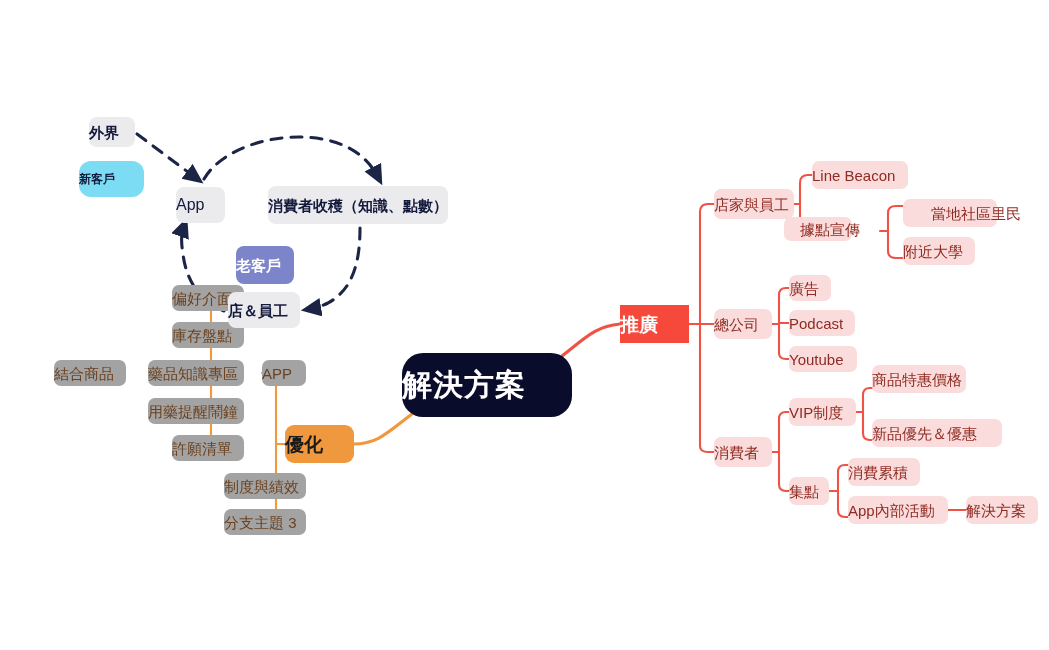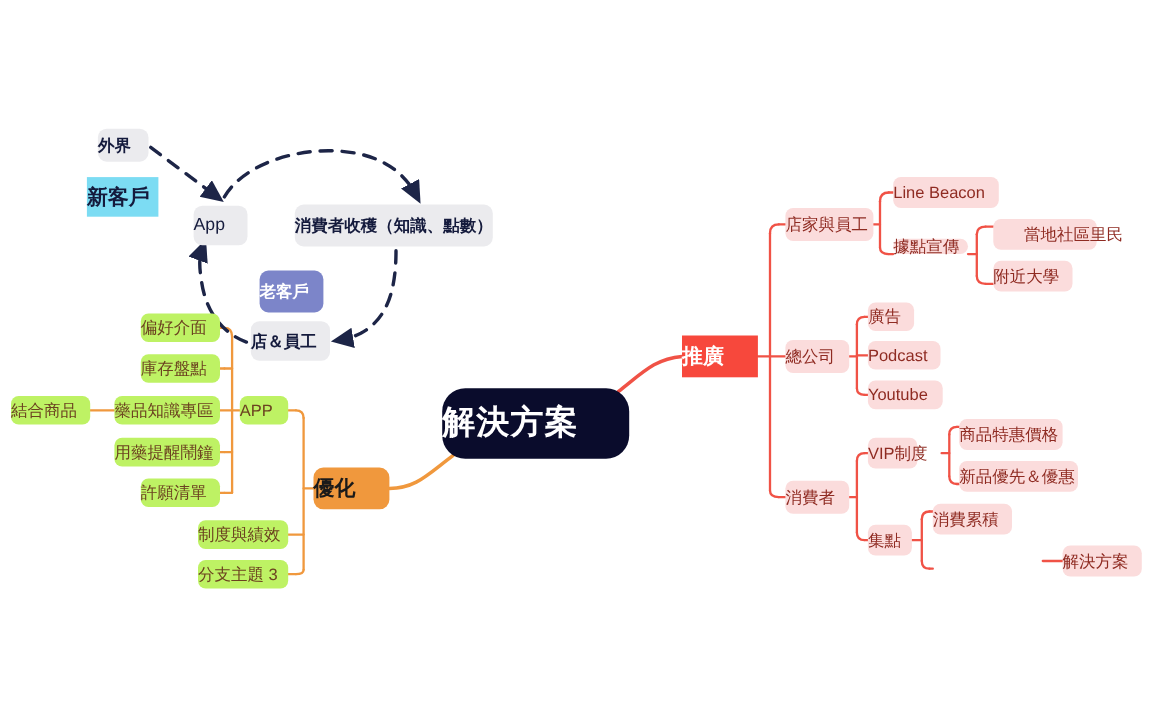--- a/index.html
+++ b/index.html
@@ -65,44 +65,45 @@
   }
   
   .n-red {
     background: #fbdcdc;
     color: #8f2b22;
     font-size: 15px;
     border-radius: 7px;
   }
   
   .n-orange {
-    background: #bef264;
+    background: #a3a3a3;
     color: #6b4220;
     font-size: 15px;
     border-radius: 7px;
+    margin-left: 44px;
   }
   
   .n-grey {
     background: #ebebee;
     color: #141a3c;
     font-size: 15px;
     font-weight: bold;
     border-radius: 8px;
   }
   .n-grey.plain {
     font-weight: normal;
     font-size: 16px;
   }
   
   .n-cyan {
     background: #7cdcf3;
     color: #141a3c;
-    font-size: 19px;
-    font-weight: bold;
-    border-radius: 0;
+    font-size: 12px;
+    font-weight: bold;
+    border-radius: 12px;
   }
   
   .n-purple {
     background: #7c85c9;
     color: #ffffff;
     font-size: 15px;
     font-weight: bold;
     border-radius: 8px;
   }
 </style>
@@ -239,55 +240,58 @@
   <div class="node n-red" style="left:714px; top:309px; width:58px; height:30px;">
     <span>總公司</span>
   </div>
   <div class="node n-red" style="left:714px; top:437px; width:58px; height:30px;">
     <span>消費者</span>
   </div>
 
   <div class="node n-red" style="left:812px; top:161px; width:96px; height:28px;">
     <span>Line Beacon</span>
   </div>
-  <div class="node n-red" style="left:812px; top:217px; width:68px; height:14px;">
+  <div class="node n-red" style="left:784px; top:217px; width:68px; height:24px;padding-left:16px;">
     <span>據點宣傳</span>
   </div>
   <div class="node n-red" style="left:903px; top:199px; width:94px; height:28px;padding-left:28px;">
     <span>當地社區里民</span>
   </div>
   <div class="node n-red" style="left:903px; top:237px; width:72px; height:28px;">
     <span>附近大學</span>
   </div>
 
   <div class="node n-red" style="left:789px; top:275px; width:42px; height:26px;">
     <span>廣告</span>
   </div>
   <div class="node n-red" style="left:789px; top:310px; width:66px; height:26px;">
     <span>Podcast</span>
   </div>
   <div class="node n-red" style="left:789px; top:346px; width:68px; height:26px;">
     <span>Youtube</span>
   </div>
 
-  <div class="node n-red" style="left:789px; top:398px; width:45px; height:28px;">
+  <div class="node n-red" style="left:789px; top:398px; width:67px; height:28px;">
     <span>VIP制度</span>
   </div>
-  <div class="node n-red" style="left:872px; top:381px; width:94px; height:28px;">
+  <div class="node n-red" style="left:872px; top:365px; width:94px; height:28px;">
     <span>商品特惠價格</span>
   </div>
-  <div class="node n-red" style="left:872px; top:419px; width:108px; height:28px;">
+  <div class="node n-red" style="left:872px; top:419px; width:130px; height:28px;">
     <span>新品優先＆優惠</span>
   </div>
   <div class="node n-red" style="left:789px; top:477px; width:40px; height:28px;">
     <span>集點</span>
   </div>
   <div class="node n-red" style="left:848px; top:458px; width:72px; height:28px;">
     <span>消費累積</span>
   </div>
+  <div class="node n-red" style="left:848px; top:496px; width:100px; height:28px;">
+    <span>App內部活動</span>
+  </div>
   <div class="node n-red" style="left:966px; top:496px; width:72px; height:28px;">
     <span>解決方案</span>
   </div>
 
   <div class="node n-orange" style="left:218px; top:360px; width:44px; height:26px;">
     <span>APP</span>
   </div>
   <div class="node n-orange" style="left:128px; top:285px; width:72px; height:26px;">
     <span>偏好介面</span>
   </div>

